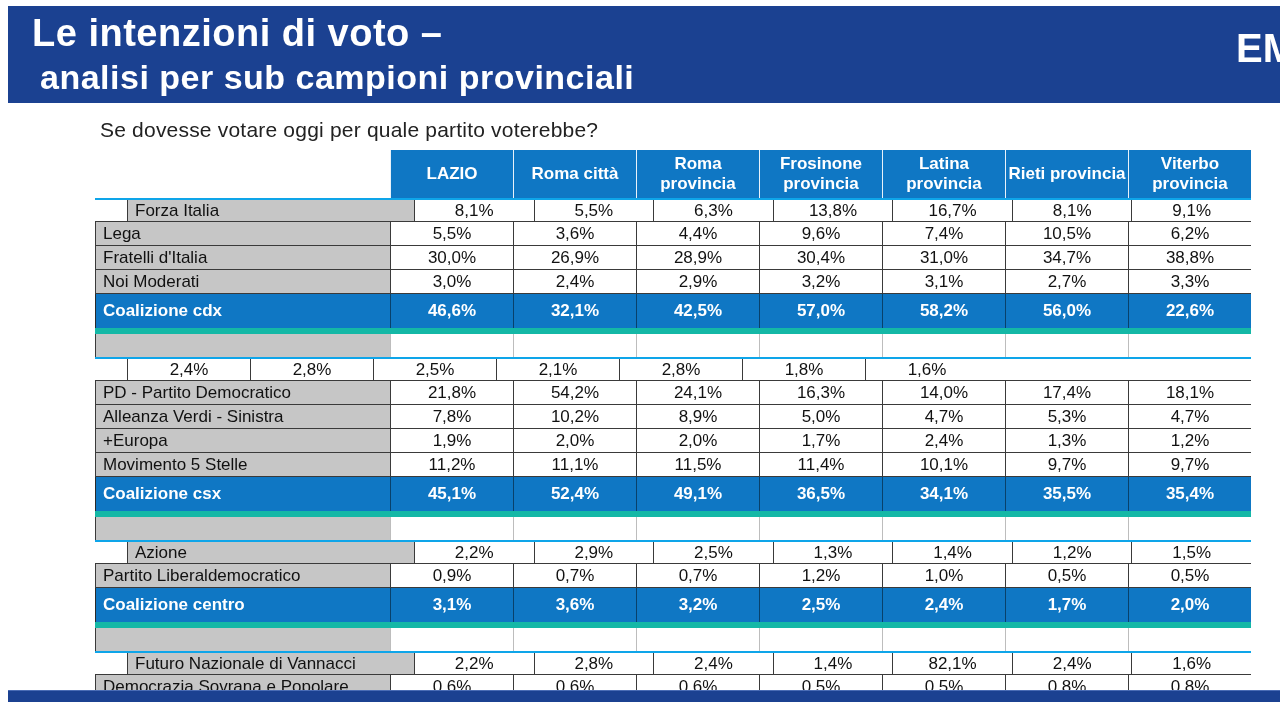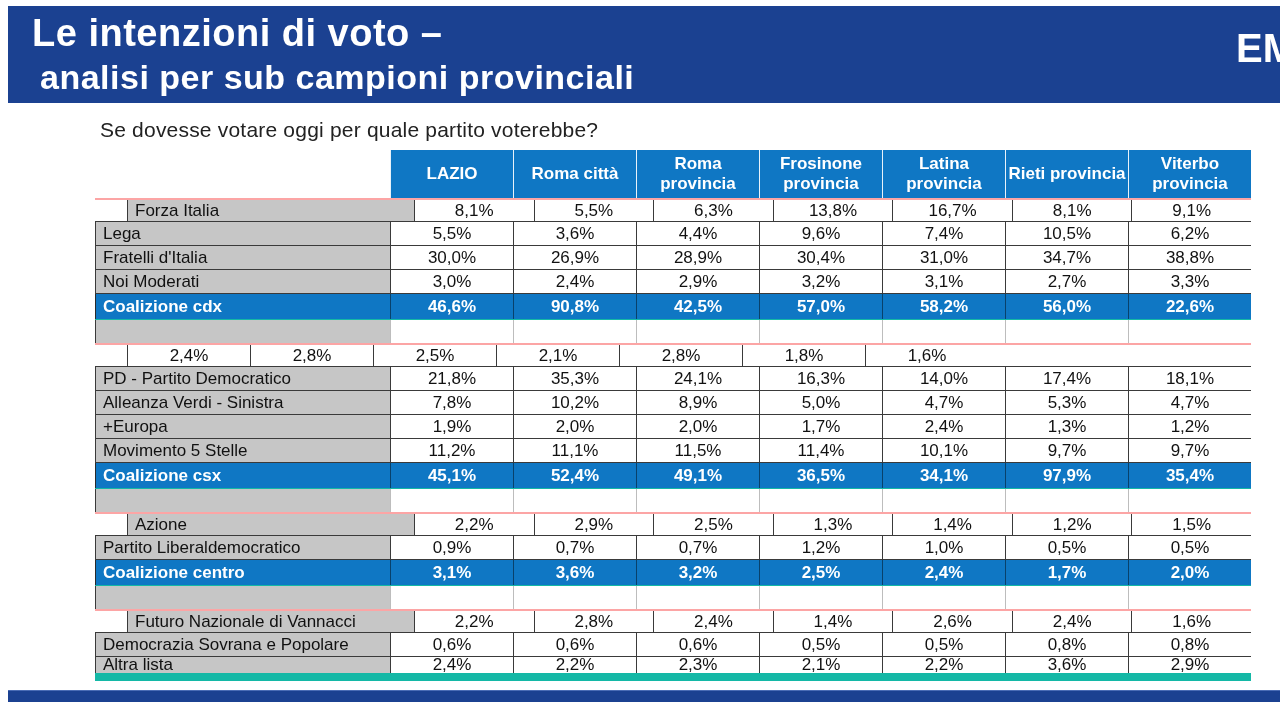--- a/index.html
+++ b/index.html
@@ -46,30 +46,30 @@
   .row.hdr .val{
     background:#0f77c4;color:#ffffff;font-weight:bold;font-size:17px;line-height:1.18;
     text-align:center;border-left:1px solid #e9f2fa;
   }
   .row.hdr .val:first-of-type{border-left:none;}
   
   .row.party{height:24px;border-bottom:1px solid #3a3a3a;}
   .row.party .label{background:#c6c6c6;}
   .row.party .val{background:#ffffff;border-left:1px solid #3a3a3a;}
   
-  .row.coalition{height:26px;border-bottom:1px solid #14b8a6;}
+  .row.coalition{height:40px;border-bottom:6px solid #14b8a6;}
   .row.coalition .cell{background:#0f77c4;color:#ffffff;font-weight:bold;}
   .row.coalition .label{border-left:1px solid #2a2a2a;}
   .row.coalition .val{border-left:1px solid rgba(0,0,0,0.45);}
   
   .row.spacer{height:23px;}
   .row.spacer .label{background:#c6c6c6;}
   .row.spacer .val{background:#ffffff;border-left:1px solid #bdbdbd;}
   
-  .row.block-start{border-top:2px solid #fca5a5;padding-left:32px;}
+  .row.block-start{border-top:2px solid #0ea5e9;padding-left:32px;}
   .row.last{border-bottom:8px solid #14b8a6;}
   
   .bottom-bar{
     position:absolute;left:8px;right:0;bottom:0;height:11px;
     background:#1b4191;border-top:1px solid #4a6cb5;
   }
 </style>
 </head>
 <body>
 
@@ -130,21 +130,21 @@
         <div class="cell val">2,4%</div>
         <div class="cell val">2,9%</div>
         <div class="cell val">3,2%</div>
         <div class="cell val">3,1%</div>
         <div class="cell val">2,7%</div>
         <div class="cell val">3,3%</div>
       </div>
       <div class="row coalition">
         <div class="cell label">Coalizione cdx</div>
         <div class="cell val">46,6%</div>
-        <div class="cell val">90,8%</div>
+        <div class="cell val">32,1%</div>
         <div class="cell val">42,5%</div>
         <div class="cell val">57,0%</div>
         <div class="cell val">58,2%</div>
         <div class="cell val">56,0%</div>
         <div class="cell val">22,6%</div>
       </div>
       <div class="row spacer">
         <div class="cell label"></div>
         <div class="cell val"></div>
         <div class="cell val"></div>
@@ -159,21 +159,21 @@
         <div class="cell val">2,8%</div>
         <div class="cell val">2,5%</div>
         <div class="cell val">2,1%</div>
         <div class="cell val">2,8%</div>
         <div class="cell val">1,8%</div>
         <div class="cell val">1,6%</div>
       </div>
       <div class="row party">
         <div class="cell label">PD - Partito Democratico</div>
         <div class="cell val">21,8%</div>
-        <div class="cell val">35,3%</div>
+        <div class="cell val">54,2%</div>
         <div class="cell val">24,1%</div>
         <div class="cell val">16,3%</div>
         <div class="cell val">14,0%</div>
         <div class="cell val">17,4%</div>
         <div class="cell val">18,1%</div>
       </div>
       <div class="row party">
         <div class="cell label">Alleanza Verdi - Sinistra</div>
         <div class="cell val">7,8%</div>
         <div class="cell val">10,2%</div>
@@ -203,21 +203,21 @@
         <div class="cell val">9,7%</div>
         <div class="cell val">9,7%</div>
       </div>
       <div class="row coalition">
         <div class="cell label">Coalizione csx</div>
         <div class="cell val">45,1%</div>
         <div class="cell val">52,4%</div>
         <div class="cell val">49,1%</div>
         <div class="cell val">36,5%</div>
         <div class="cell val">34,1%</div>
-        <div class="cell val">97,9%</div>
+        <div class="cell val">35,5%</div>
         <div class="cell val">35,4%</div>
       </div>
       <div class="row spacer">
         <div class="cell label"></div>
         <div class="cell val"></div>
         <div class="cell val"></div>
         <div class="cell val"></div>
         <div class="cell val"></div>
         <div class="cell val"></div>
         <div class="cell val"></div>
@@ -262,21 +262,21 @@
         <div class="cell val"></div>
         <div class="cell val"></div>
         <div class="cell val"></div>
       </div>
       <div class="row party block-start">
         <div class="cell label">Futuro Nazionale di Vannacci</div>
         <div class="cell val">2,2%</div>
         <div class="cell val">2,8%</div>
         <div class="cell val">2,4%</div>
         <div class="cell val">1,4%</div>
-        <div class="cell val">2,6%</div>
+        <div class="cell val">82,1%</div>
         <div class="cell val">2,4%</div>
         <div class="cell val">1,6%</div>
       </div>
       <div class="row party">
         <div class="cell label">Democrazia Sovrana e Popolare</div>
         <div class="cell val">0,6%</div>
         <div class="cell val">0,6%</div>
         <div class="cell val">0,6%</div>
         <div class="cell val">0,5%</div>
         <div class="cell val">0,5%</div>

